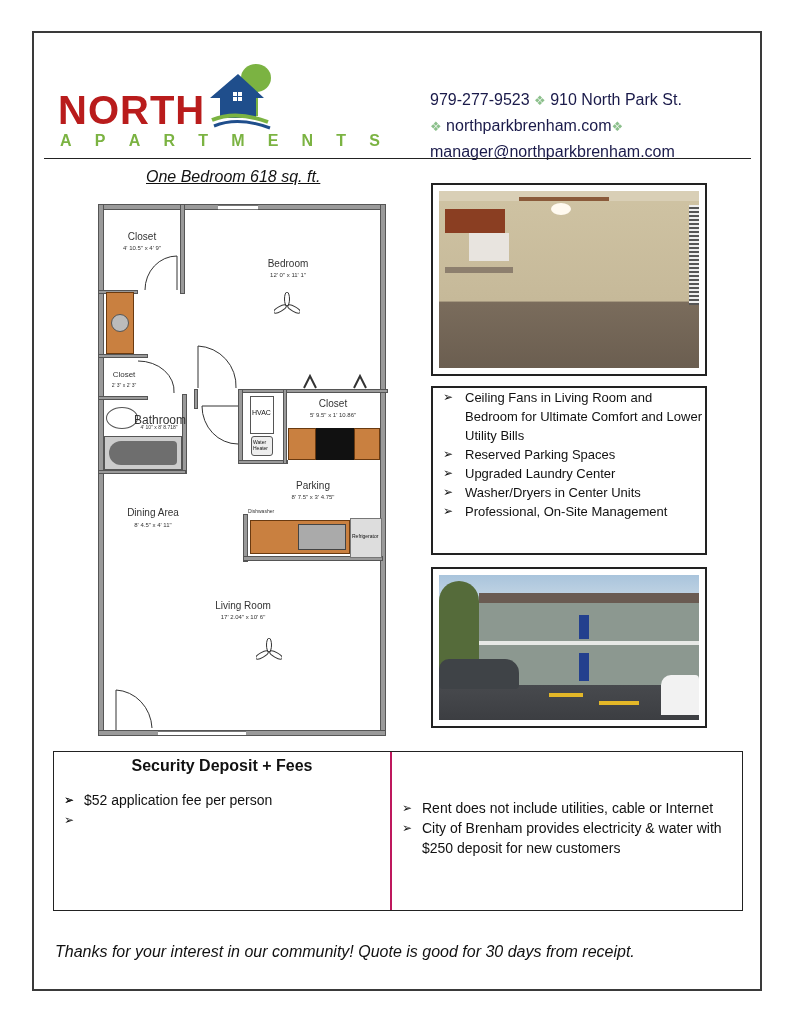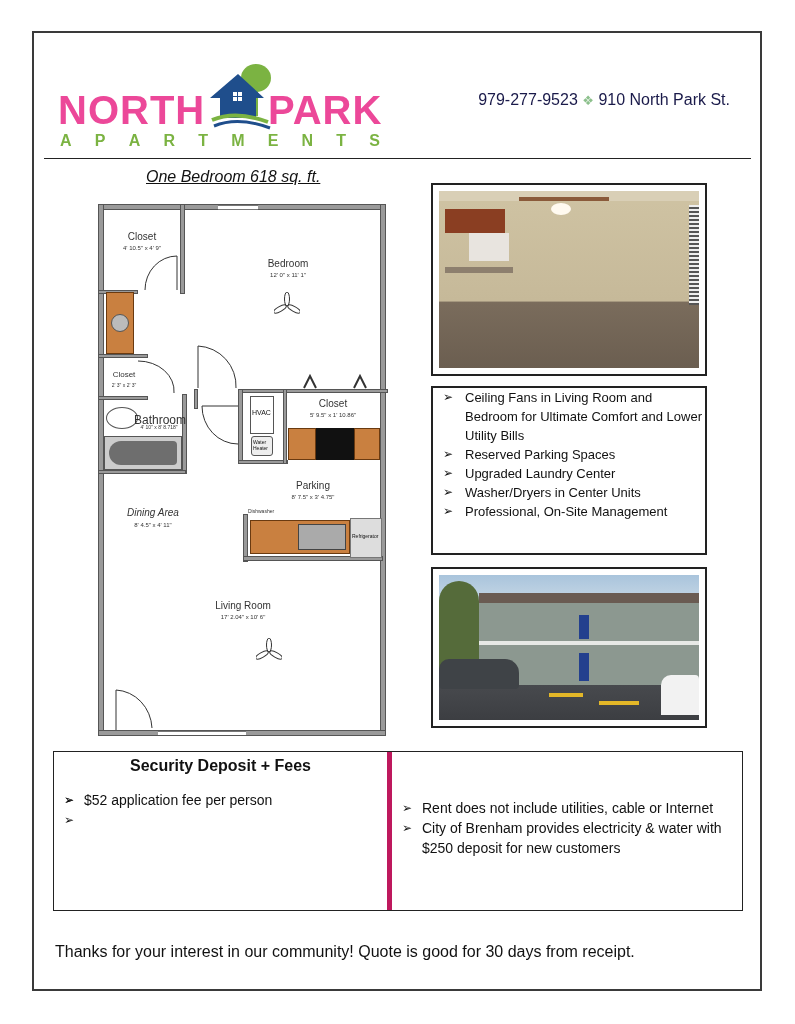--- a/index.html
+++ b/index.html
@@ -1,91 +1,95 @@
 <!DOCTYPE html>
 <html><head>
 <meta charset="utf-8">
 <style>
   html, body { margin:0; padding:0; background:#ffffff; }
   body { width:795px; height:1024px; position:relative; overflow:hidden; font-family:"Liberation Sans", sans-serif; color:#111; }
   .page { position:absolute; left:32px; top:31px; width:730px; height:960px; border:2px solid #3a3a3a; box-sizing:border-box; }
   .abs { position:absolute; }
   
   .logo { left:58px; top:62px; width:330px; height:95px; }
-  .logo-north, .logo-park { position:absolute; top:26px; font-family:"Liberation Sans", sans-serif; font-weight:bold; font-size:40px; color:#ec4899; letter-spacing:1px; }
+  .logo-north, .logo-park { position:absolute; top:26px; font-family:"Liberation Sans", sans-serif; font-weight:bold; font-size:40px; color:#b91c1c; letter-spacing:1px; }
   .logo-north { left:0; }
   .logo-park { left:210px; }
   .logo-apts { position:absolute; left:2px; top:70px; width:320px; display:flex; justify-content:space-between; font-weight:bold; font-size:16px; color:#7bb342; }
   .logo-house { position:absolute; left:148px; top:0; width:70px; height:70px; }
   .header-line { left:44px; top:158px; width:707px; height:1px; background:#222; }
-  .contact { left:430px; top:87px; width:300px; text-align:right; font-family:"Liberation Sans", sans-serif; font-size:16px; color:#1a1a4a; line-height:25px; }
+  .contact { left:430px; top:87px; width:300px; text-align:left; font-family:"Liberation Sans", sans-serif; font-size:16px; color:#1a1a4a; line-height:25px; }
   .diamond { color:#8cc08c; font-size:13px; }
   
   .plan-title { left:146px; top:168px; font-size:16px; font-style:italic; text-decoration:underline; }
   .plan { left:98px; top:204px; width:339px; height:532px; }
   .wall { position:absolute; background:#9a9a9a; border:1px solid #555; box-sizing:border-box; }
   .rlabel { position:absolute; font-size:10px; color:#333; text-align:center; }
   .rdim { position:absolute; font-size:6px; color:#333; text-align:center; }
   .fixture-wood { position:absolute; background:#c98040; border:1px solid #6a3a10; box-sizing:border-box; }
   
   .photo-frame { position:absolute; border:2px solid #222; box-sizing:border-box; background:#fff; padding:6px; }
   .photo { width:100%; height:100%; position:relative; overflow:hidden; }
   
   .amen-box { left:431px; top:386px; width:276px; height:169px; border:2px solid #222; box-sizing:border-box; }
   .amen-title { text-align:center; font-weight:bold; font-size:16px; margin-top:8px; }
   ul.arrows { list-style:none; margin:0; padding:0; }
   ul.arrows li { position:relative; padding-left:32px; font-size:13px; line-height:19px; }
   ul.arrows li .arr { position:absolute; left:10px; top:0; font-size:12px; }
   .fees-box { left:53px; top:751px; width:690px; height:160px; border:1px solid #222; box-sizing:border-box; display:flex; }
-  .fees-left { width:338px; border-right:5px solid #be185d; box-sizing:border-box; }
+  .fees-left { width:338px; border-right:2px solid #be185d; box-sizing:border-box; }
   .fees-right { flex:1; padding-top:46px; }
   .fees-title { text-align:center; font-weight:bold; font-size:16px; margin-top:5px; margin-bottom:16px; }
   .fees-left ul.arrows li { font-size:14px; line-height:19.5px; padding-left:30px; }
   .fees-right ul.arrows li { font-size:14px; line-height:20px; padding-left:30px; }
-  .footer-text { left:55px; top:943px; font-size:16px; }
+  .footer-text { left:55px; top:943px; font-size:16px;font-style:italic; }
 </style>
 </head>
 <body>
 
 <div class="page"></div>
 
 <div class="abs logo">
   <span class="logo-north">NORTH</span>
   <svg class="logo-house" viewBox="0 0 70 70">
     <ellipse cx="50" cy="16" rx="15" ry="14" fill="#7bb342"></ellipse>
     <rect x="46" y="26" width="6" height="28" fill="#7bb342"></rect>
     <polygon points="4,36 32,12 58,36 50,36 50,56 14,56 14,36" fill="#1f4e8c"></polygon>
     <rect x="27" y="30" width="4" height="4" fill="#fff"></rect>
       <rect x="32" y="30" width="4" height="4" fill="#fff"></rect>
     <rect x="27" y="35" width="4" height="4" fill="#fff"></rect>
       <rect x="32" y="35" width="4" height="4" fill="#fff"></rect>
     <path d="M6 58 Q30 48 62 60" stroke="#7bb342" stroke-width="4" fill="none"></path>
     <path d="M8 64 Q32 54 64 66" stroke="#1f4e8c" stroke-width="3" fill="none"></path>
   </svg>
-  <span class="logo-park">PARK</span>
   <div class="logo-apts">
     <span>A</span>
     <span>P</span>
     <span>A</span>
     <span>R</span>
     <span>T</span>
     <span>M</span>
     <span>E</span>
     <span>N</span>
     <span>T</span>
     <span>S</span>
   </div>
 </div>
 
 <div class="abs contact">
   <div>
     <span>979-277-9523</span>
     <span class="diamond">❖</span>
     <span>910 North Park St.</span>
   </div>
+  <div>
+    <span class="diamond">❖</span>
+    <span>northparkbrenham.com</span><span class="diamond">❖</span>
+  </div>
+  <div><span>manager@northparkbrenham.com</span></div>
 </div>
 
 <div class="abs header-line"></div>
 
 <div class="abs plan-title">One Bedroom 618 sq. ft.</div>
 
 <div class="abs plan">
 
   <div class="wall" style="left:0;top:0;width:288px;height:6px;"></div>
   <div class="wall" style="left:0;top:0;width:6px;height:532px;"></div>
@@ -135,21 +139,21 @@
   <span class="rlabel" style="left:150px;top:54px;width:80px;">Bedroom</span>
   <span class="rdim" style="left:150px;top:68px;width:80px;">12' 0" x 11' 1"</span>
   <span class="rlabel" style="left:4px;top:166px;width:44px;font-size:8px;">Closet</span>
   <span class="rdim" style="left:4px;top:178px;width:44px;font-size:5px;">2' 3" x 2' 3"</span>
   <span class="rlabel" style="left:36px;top:209px;width:50px;font-size:12px;">Bathroom</span>
   <span class="rdim" style="left:36px;top:220px;width:50px;font-size:5px;">4' 10" x 8' 8.718"</span>
   <span class="rlabel" style="left:195px;top:194px;width:80px;">Closet</span>
   <span class="rdim" style="left:190px;top:208px;width:90px;">5' 9.5" x 1' 10.86"</span>
   <span class="rlabel" style="left:180px;top:276px;width:70px;">Parking</span>
   <span class="rdim" style="left:175px;top:290px;width:80px;">8' 7.5" x 3' 4.75"</span>
-  <span class="rlabel" style="left:10px;top:303px;width:90px;font-style:italic;">Dining Area</span>
+  <span class="rlabel" style="left:10px;top:303px;width:90px;">Dining Area</span>
   <span class="rdim" style="left:10px;top:318px;width:90px;">8' 4.5" x 4' 11"</span>
   <span class="rlabel" style="left:100px;top:396px;width:90px;">Living Room</span>
   <span class="rdim" style="left:95px;top:410px;width:100px;">17' 2.04" x 10' 6"</span>
 
   <svg style="position:absolute;left:176px;top:88px;" width="26" height="24" viewBox="0 0 26 24">
     <ellipse cx="13" cy="7" rx="2.5" ry="7" fill="none" stroke="#333"></ellipse>
     <ellipse cx="6" cy="17" rx="7" ry="2.5" transform="rotate(-30 6 17)" fill="none" stroke="#333"></ellipse>
     <ellipse cx="20" cy="17" rx="7" ry="2.5" transform="rotate(30 20 17)" fill="none" stroke="#333"></ellipse>
   </svg>
   <svg style="position:absolute;left:158px;top:434px;" width="26" height="24" viewBox="0 0 26 24">

